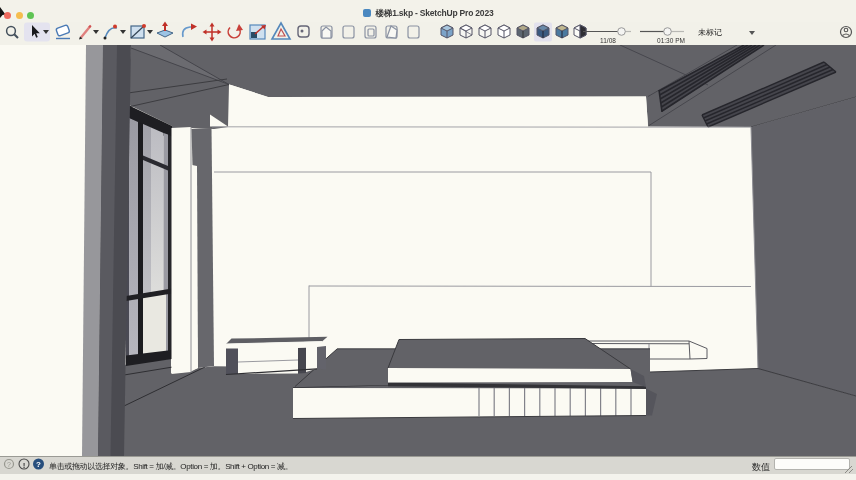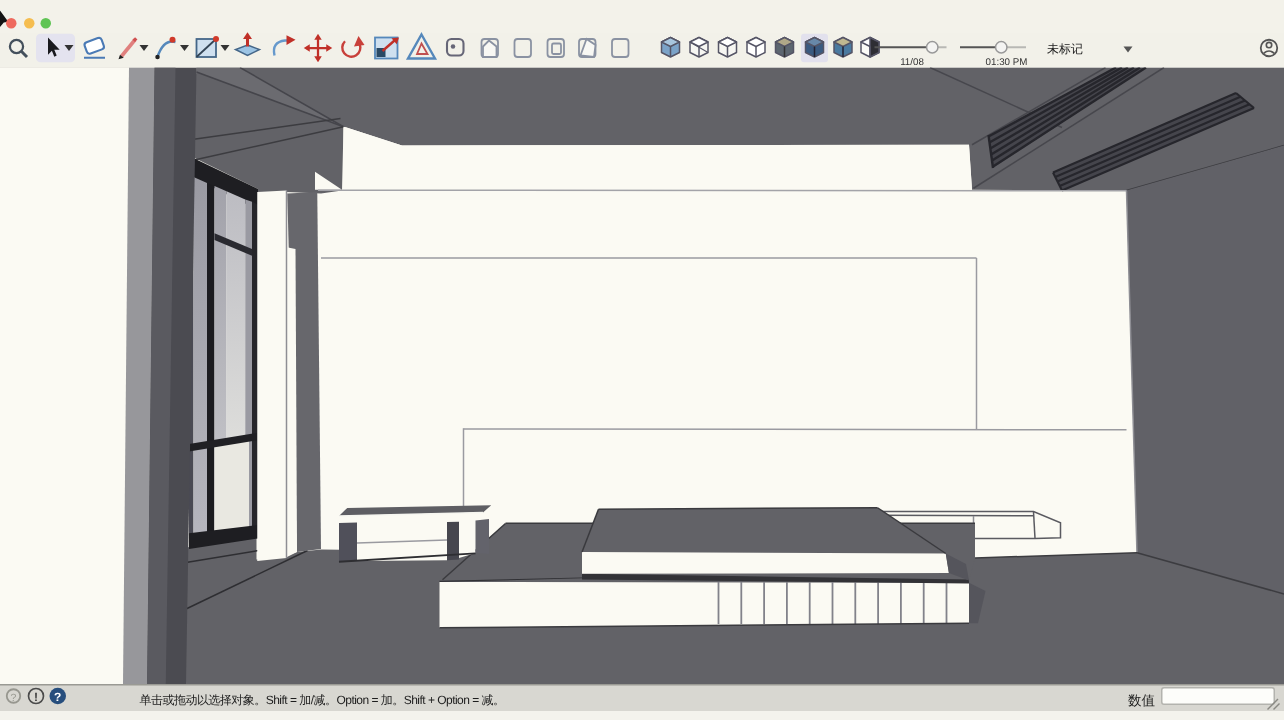--- a/index.html
+++ b/index.html
@@ -5,33 +5,34 @@
   html,body{margin:0;padding:0;width:856px;height:480px;overflow:hidden;
     font-family:"Liberation Sans", sans-serif;background:#fbfaf3;}
   #titlebar{position:absolute;left:0;top:0;width:856px;height:22px;background:#f3f2ea;}
   #toolbar{position:absolute;left:0;top:22px;width:856px;height:23px;background:#f2f1e9;border-bottom:1px solid #c9c8c0;}
   .light{position:absolute;top:11.5px;width:7px;height:7px;border-radius:50%;}
   #title{position:absolute;top:8px;left:0;width:856px;text-align:center;
     font-size:8.5px;letter-spacing:-0.2px;font-weight:bold;color:#3c3c3c;}
   #viewport{position:absolute;left:0;top:45px;width:856px;height:411px;background:#fbfaf3;}
   #statusbar{position:absolute;left:0;top:456px;width:856px;height:18px;background:#d8d7d1;border-top:1px solid #9a9a94;box-sizing:border-box;}
   #statusunder{position:absolute;left:0;top:474px;width:856px;height:6px;background:#f4f3ed;}
-  #stattext{position:absolute;left:49px;top:461px;font-size:8px;letter-spacing:-0.35px;color:#1d1d1d;margin-left:44px;}
+  #stattext{position:absolute;left:49px;top:461px;font-size:8px;letter-spacing:-0.35px;color:#1d1d1d;}
   #numlabel{position:absolute;left:752px;top:461px;font-size:9px;color:#1d1d1d;font-family:Liberation Serif, serif;}
   #numbox{position:absolute;left:774px;top:458px;width:74px;height:10px;background:#fdfdfa;border:1px solid #b3b3ae;border-radius:2px;}
 </style>
 </head>
 <body>
 <div id="titlebar">
   <svg style="position:absolute;left:0;top:7px;" width="7" height="14" viewBox="0 0 7 14">
       <path d="M0 0 L5.5 7.5 L2.5 8 L0 11 Z" fill="#141414"></path>
     </svg>
     <div class="light" style="left:4px;background:#ee6a5e;"></div>
   <div class="light" style="left:15.5px;background:#f5bd4f;"></div>
   <div class="light" style="left:27px;background:#5fc454;"></div>
+  <div id="title"><span style="display:inline-block;width:8px;height:8px;border-radius:2px;background:#4a88c0;margin-right:5px;vertical-align:-1px;"></span>楼梯1.skp - SketchUp Pro 2023</div>
 </div>
 <div id="toolbar"></div>
 <svg id="tbicons" style="position:absolute;left:0;top:0;" width="856" height="45" viewBox="0 0 856 45">
 
 <circle cx="11" cy="31" r="4.4" fill="none" stroke="#44505c" stroke-width="1.5"></circle>
 <line x1="14.2" y1="34.2" x2="18" y2="38" stroke="#44505c" stroke-width="2"></line>
 
 <rect x="24" y="22.5" width="26" height="19" rx="3" fill="#e4e3ef"></rect>
 <path d="M32 25 L32 36.5 L34.6 33.8 L36.2 37.8 L37.8 37 L36.2 33.2 L39.8 33.2 Z" fill="#1a1a1e"></path>
 <path d="M43 30 L49 30 L46 34 Z" fill="#333"></path>

